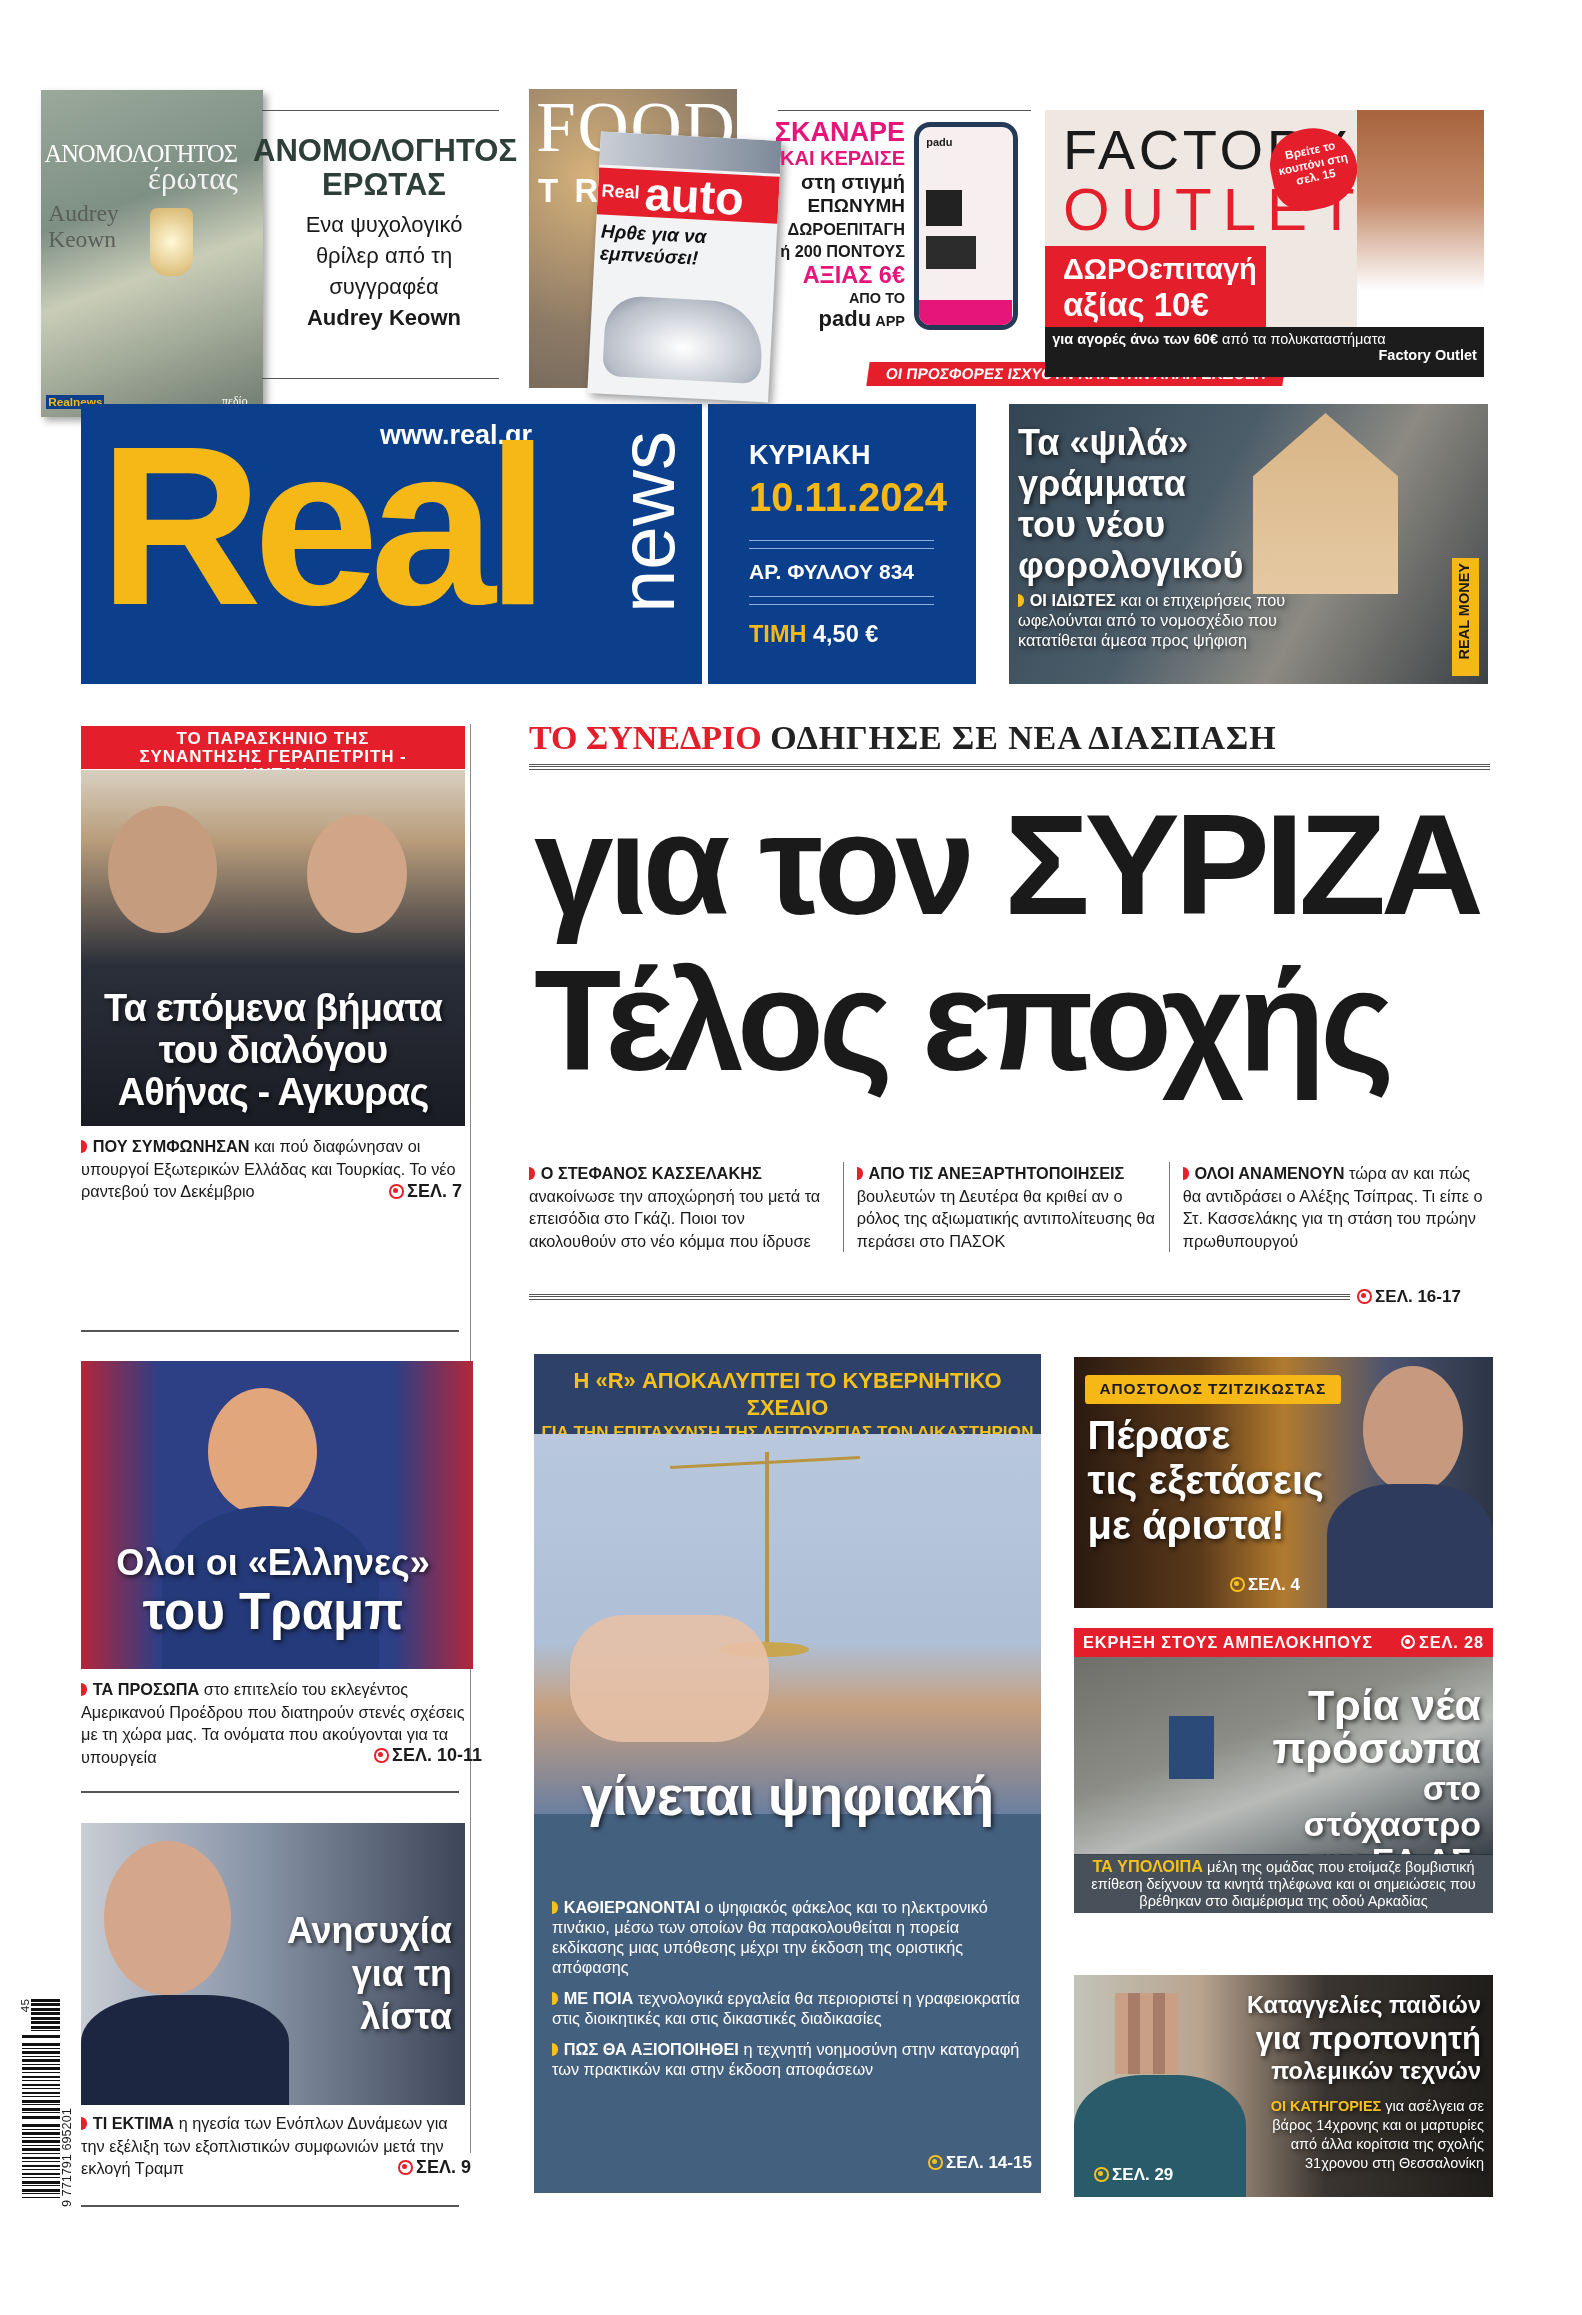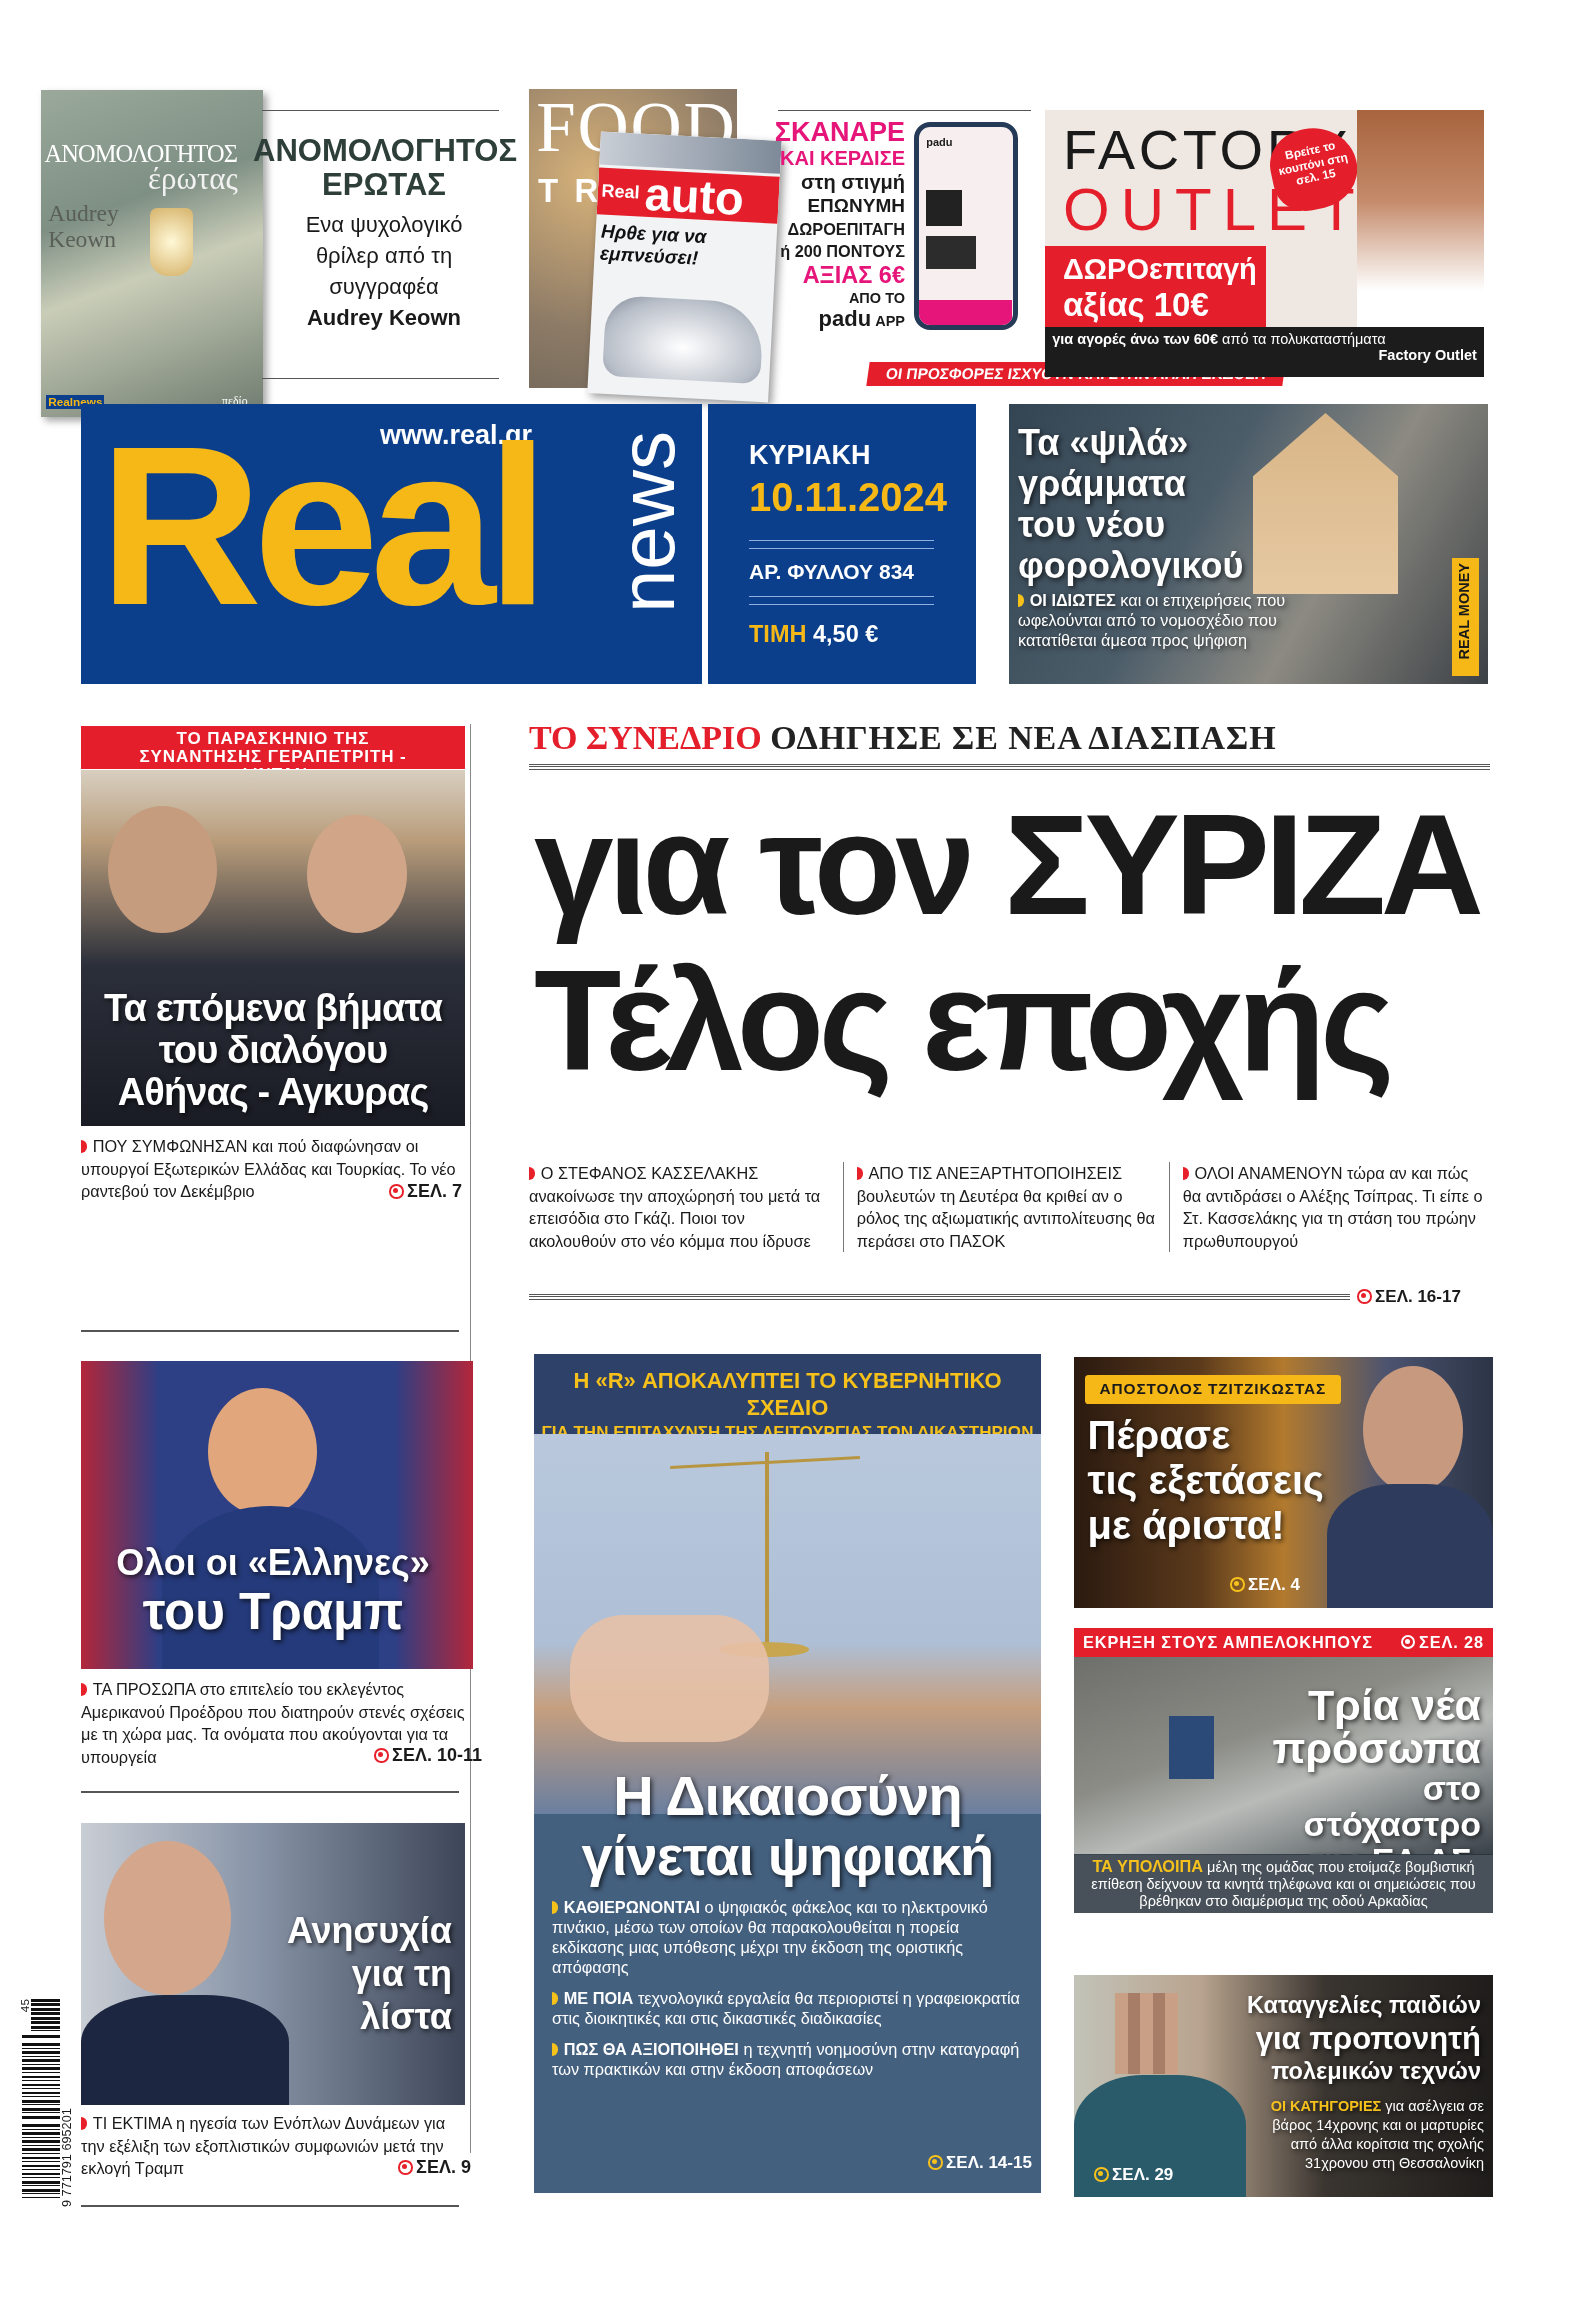--- a/index.html
+++ b/index.html
@@ -18,21 +18,21 @@
   .pageref { font-weight: bold; white-space: nowrap; }
   .target { display: inline-block; width: 14.5px; height: 14.5px; border-radius: 50%; border: 2.7px solid #e8202a; position: relative; vertical-align: -1.8px; margin-right: 3.6px; }
   .target::after { content: ""; position: absolute; left: 1.8px; top: 1.8px; width: 5.4px; height: 5.4px; border-radius: 50%; background: #e8202a; }
   .target.yellow { border-color: #f6c11b; }
   .target.yellow::after { background: #f6c11b; }
   .target.white { border-color: #fff; }
   .target.white::after { background: #fff; }
   .kicker-red { background: #e41e2b; color: #fff; font-weight: bold; }
   .photo { position: absolute; overflow: hidden; }
   .body-text { font-size: 17px; line-height: 22.6px; }
-  .body-text b { font-weight: normal; }
+  .body-text b { font-weight: bold; }
 </style>
 </head>
 <body>
 
 <div class="photo" style="left:41px;top:90px;width:222px;height:327px;background:linear-gradient(160deg,#9aa99b 0%,#7e8f84 35%,#c9cdb8 55%,#6d7a6e 100%);box-shadow:3.6px 3.6px 7.2px rgba(0,0,0,0.35);">
   <div class="abs" style="left:3.6px;top:50px;font-family:'Liberation Serif',serif;font-size:24.4px;color:#fff;letter-spacing:-0.9px;">ΑΝΟΜΟΛΟΓΗΤΟΣ</div>
   <div class="abs" style="left:107px;top:71px;font-family:'Liberation Serif',serif;font-size:31px;color:#f2f2f2;">έρωτας</div>
   <div class="abs" style="left:7.2px;top:110px;font-family:'Liberation Serif',serif;font-size:23.5px;color:#5a5f58;">Audrey</div>
   <div class="abs" style="left:7.2px;top:136px;font-family:'Liberation Serif',serif;font-size:23.5px;color:#5a5f58;">Keown</div>
   <div class="abs" style="left:109px;top:118px;width:43px;height:68px;background:radial-gradient(circle,#fff8d6,#d6b36a);border-radius:7.2px 7.2px 18px 18px;"></div>
@@ -217,21 +217,20 @@
     <div style="font-size:22px;line-height:27px;">Η «R» ΑΠΟΚΑΛΥΠΤΕΙ ΤΟ ΚΥΒΕΡΝΗΤΙΚΟ ΣΧΕΔΙΟ</div>
     <div style="font-size:17px;line-height:23.5px;">ΓΙΑ ΤΗΝ ΕΠΙΤΑΧΥΝΣΗ ΤΗΣ ΛΕΙΤΟΥΡΓΙΑΣ ΤΩΝ ΔΙΚΑΣΤΗΡΙΩΝ</div>
   </div>
   <div class="abs" style="left:0;top:80px;width:507px;height:380px;background:linear-gradient(180deg,#b9c8dc 0%,#aebfd6 55%,#c69f7f 72%,#6a7fa0 100%);">
     <div class="abs" style="left:136px;top:27px;width:190px;height:2.7px;background:#b89540;transform:rotate(-3deg);"></div>
     <div class="abs" style="left:231px;top:18px;width:3.6px;height:199px;background:#b89540;"></div>
     <div class="abs" style="left:185px;top:208px;width:90px;height:14.5px;border-radius:50%;background:#c8a54f;"></div>
     <div class="abs" style="left:36px;top:181px;width:199px;height:127px;border-radius:54px;background:#e7c1a7;opacity:0.9;"></div>
   </div>
   <div class="abs center bold white shadow" style="left:0;top:412px;width:507px;font-size:56px;line-height:60px;letter-spacing:-0.9px;">
-    <div>Η Δικαιοσύνη</div>
     <div>γίνεται ψηφιακή</div>
   </div>
   <div class="abs white" style="left:18px;top:543px;width:475px;font-size:16.3px;line-height:20px;">
     <div style="margin-bottom:11px;"><span class="bullet yellow"></span><b>ΚΑΘΙΕΡΩΝΟΝΤΑΙ</b> <span>ο ψηφιακός φάκελος και το ηλεκτρονικό πινάκιο, μέσω των οποίων θα παρακολουθείται η πορεία εκδίκασης μιας υπόθεσης μέχρι την έκδοση της οριστικής απόφασης</span></div>
     <div style="margin-bottom:11px;"><span class="bullet yellow"></span><b>ΜΕ ΠΟΙΑ</b> <span>τεχνολογικά εργαλεία θα περιοριστεί η γραφειοκρατία στις διοικητικές και στις δικαστικές διαδικασίες</span></div>
     <div><span class="bullet yellow"></span><b>ΠΩΣ ΘΑ ΑΞΙΟΠΟΙΗΘΕΙ</b> <span>η τεχνητή νοημοσύνη στην καταγραφή των πρακτικών και στην έκδοση αποφάσεων</span></div>
   </div>
   <div class="abs cond pageref white" style="left:394px;top:799px;font-size:17px;"><span class="target yellow"></span><span>ΣΕΛ. 14-15</span></div>
 </a>
 

